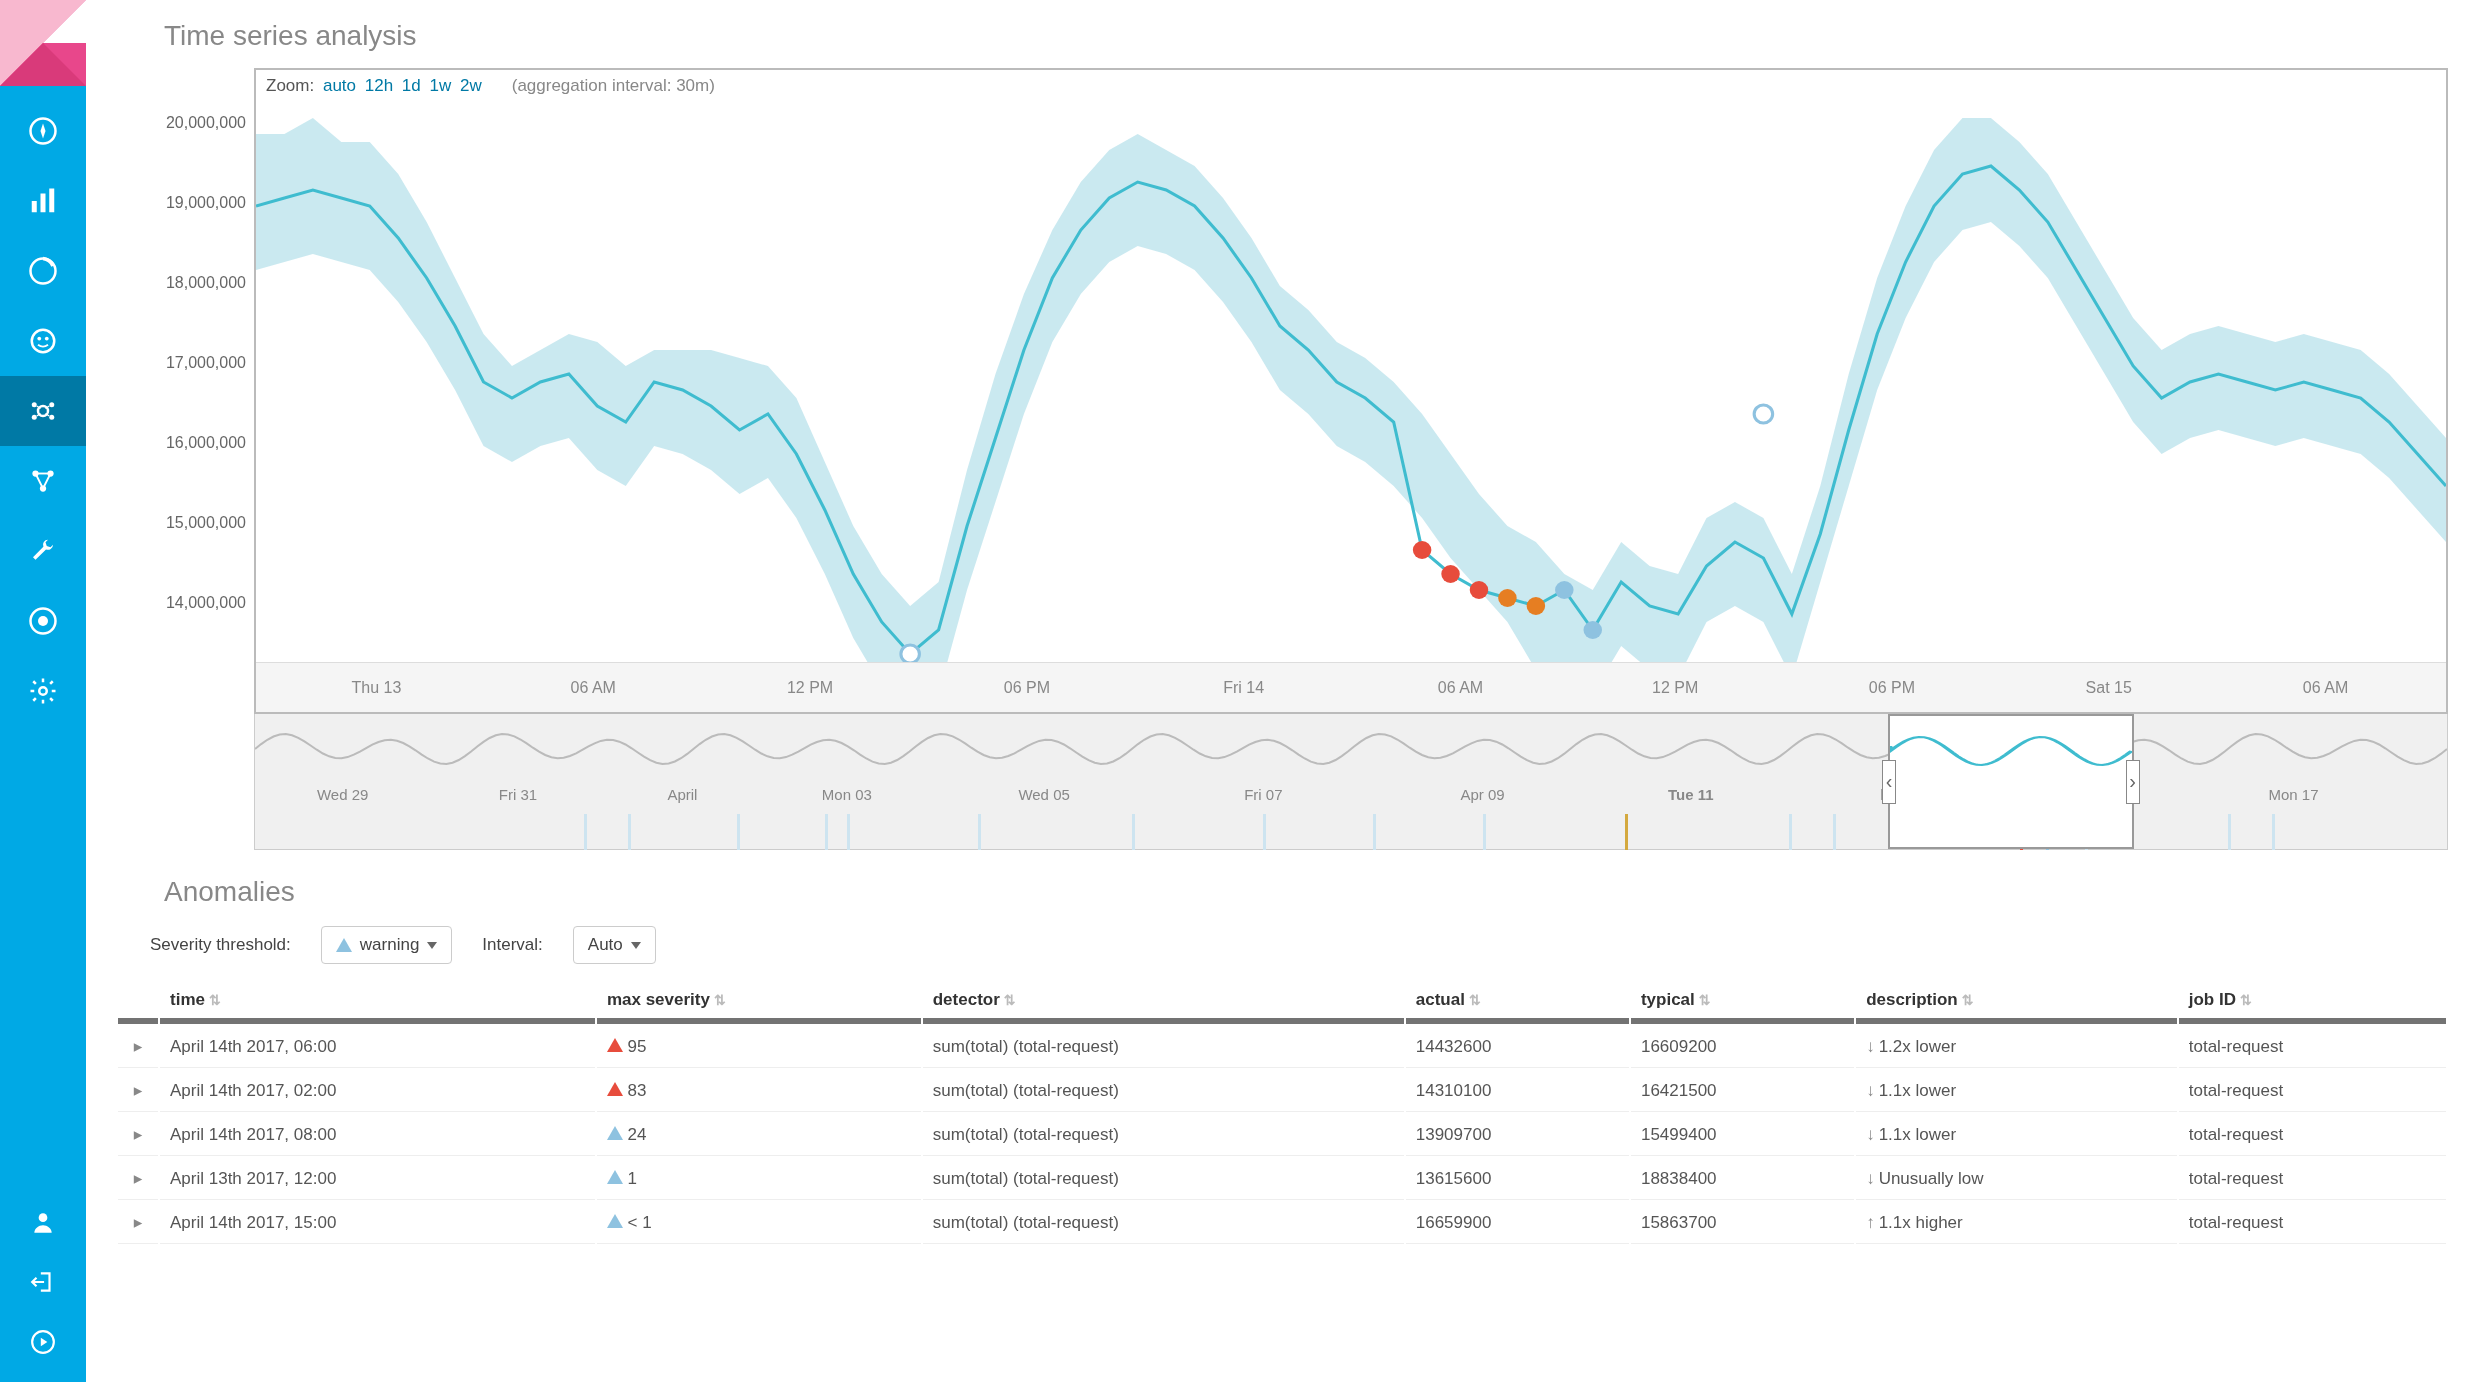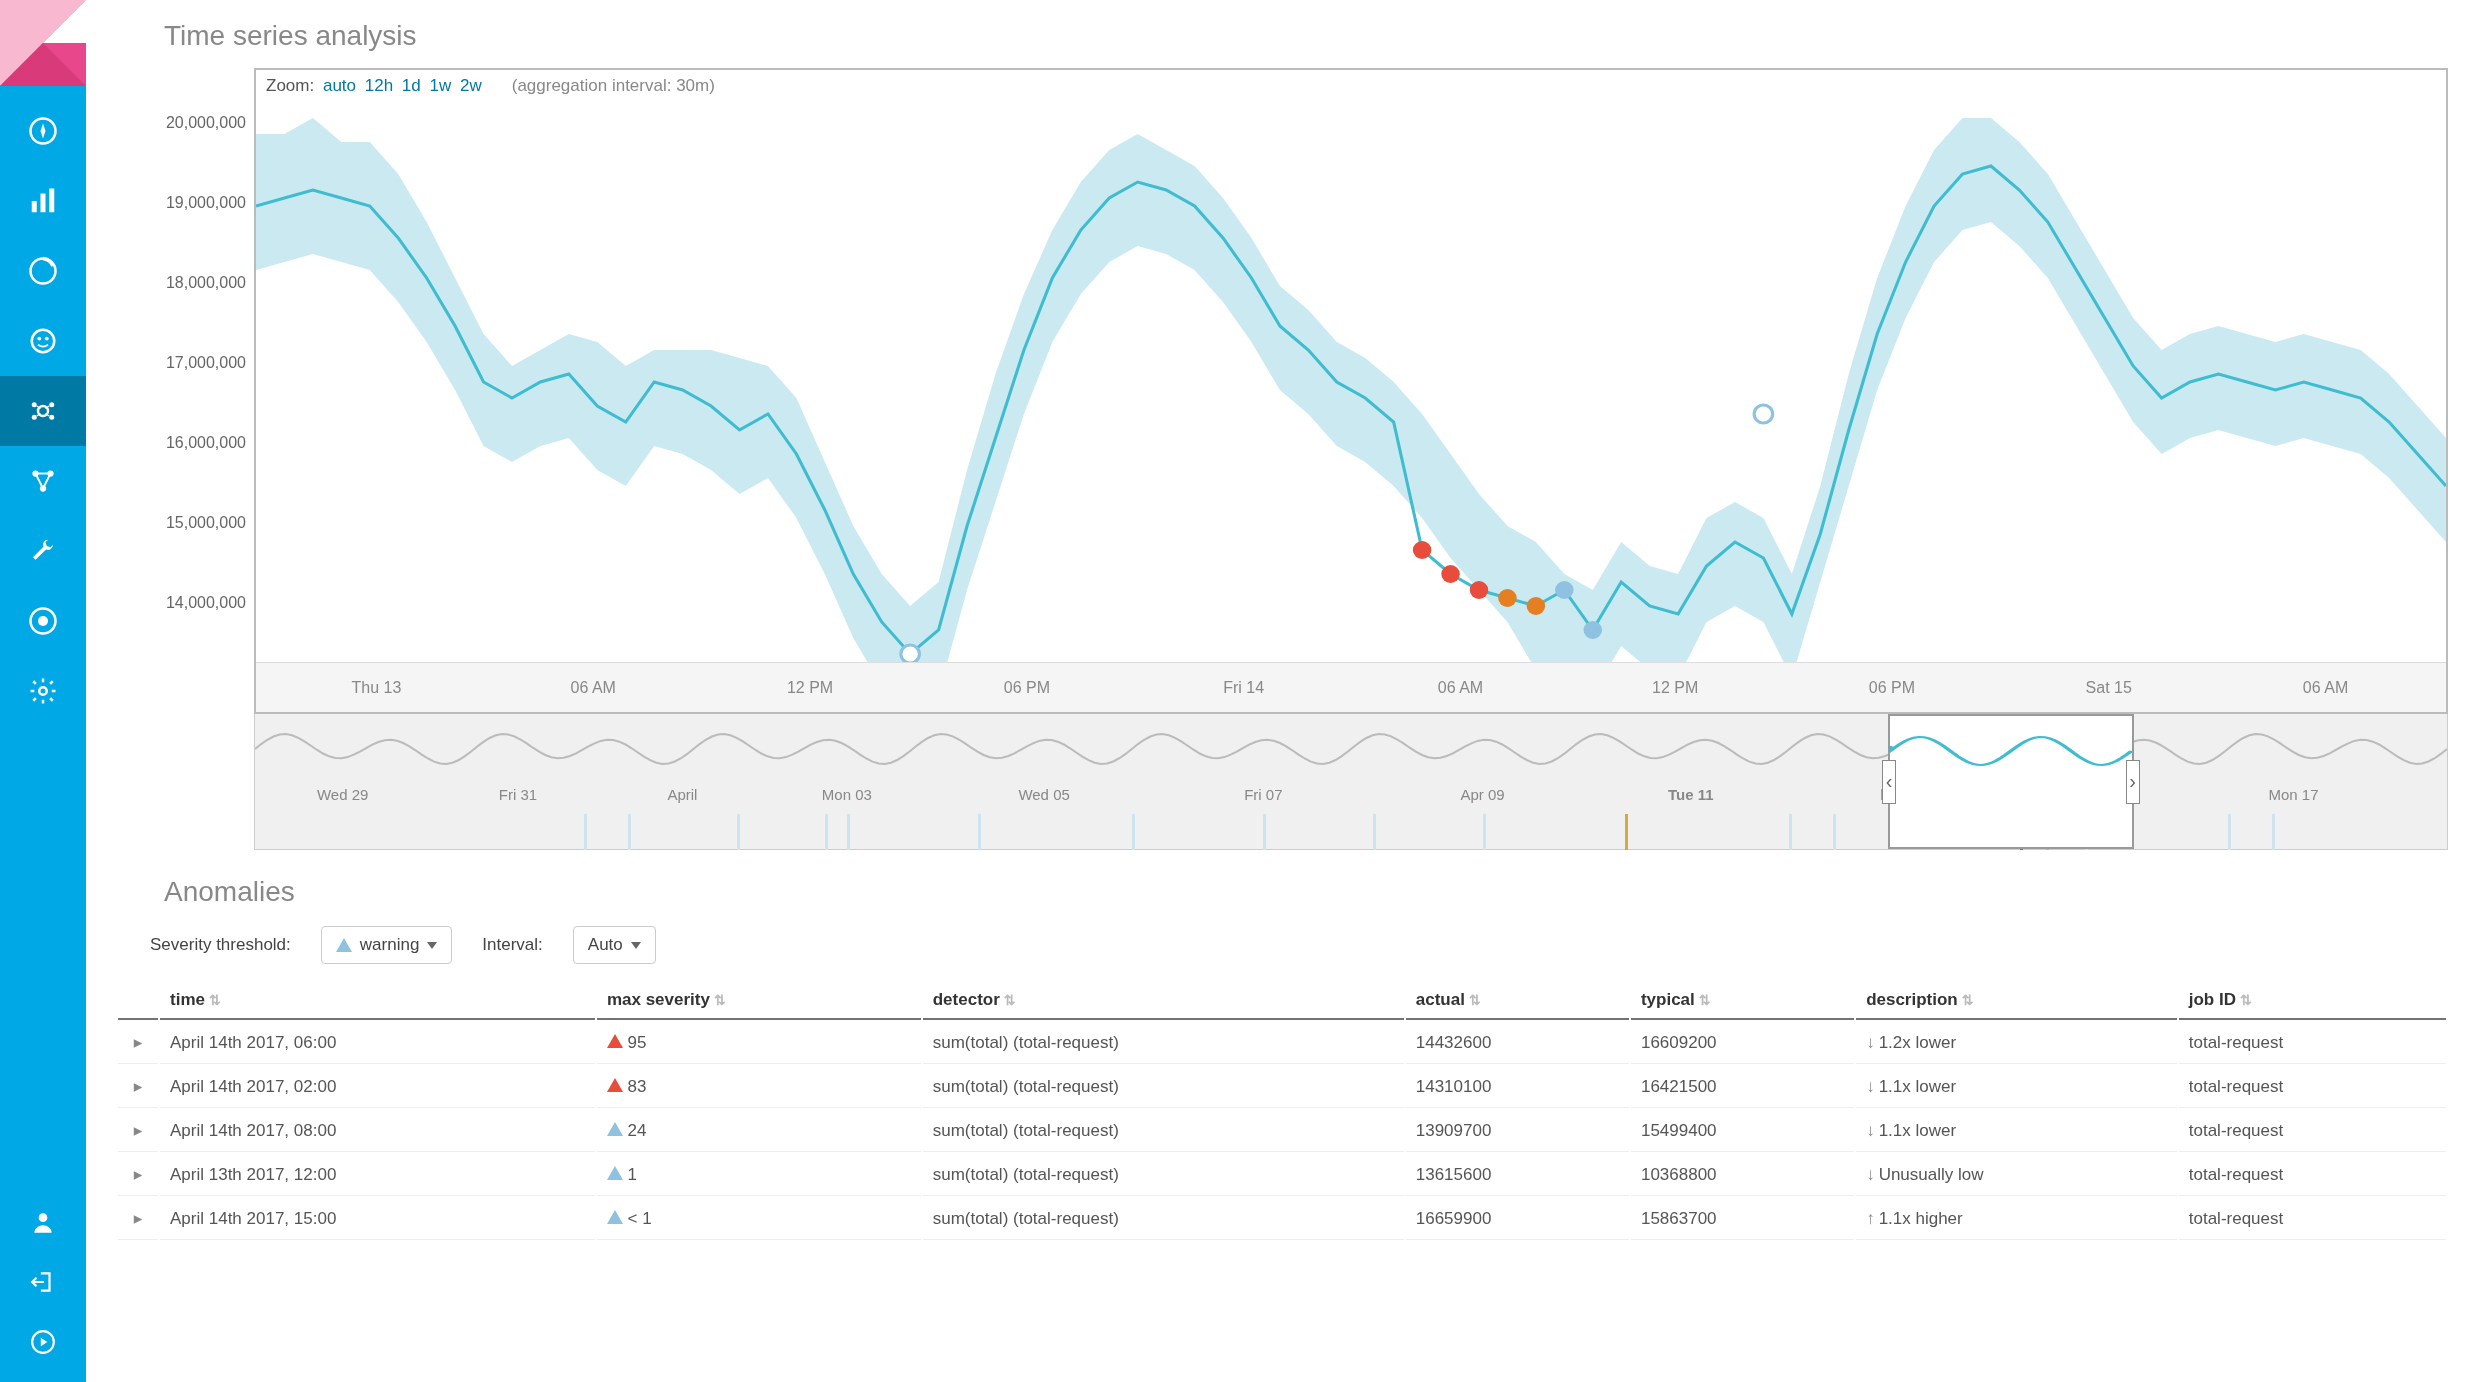--- a/index.html
+++ b/index.html
@@ -43,21 +43,21 @@
 .overview .brush-handle.right { right: -8px; }
 
 .anomalies-section { margin-top: 26px; }
 .anomalies-controls { display: flex; align-items: center; gap: 30px; margin: 18px 0 16px 34px; font-size: 17px; color: #444; }
 .anomalies-controls .dropdown { border: 1px solid #ccc; padding: 8px 14px; border-radius: 4px; display: flex; align-items: center; gap: 8px; cursor: pointer; background: #fff; }
 .warn-icon { width: 0; height: 0; border-left: 8px solid transparent; border-right: 8px solid transparent; border-bottom: 14px solid #8ec2e0; display: inline-block; }
 .warn-icon.red { border-bottom-color: #e74c3c; }
 .caret { display: inline-block; width: 0; height: 0; border-left: 5px solid transparent; border-right: 5px solid transparent; border-top: 7px solid #666; }
 
 .anom-table { width: 100%; }
-.anom-table th { text-align: left; font-size: 17px; font-weight: 700; color: #333; padding: 8px 10px; border-bottom: 2px solid #737373; }
+.anom-table th { text-align: left; font-size: 17px; font-weight: 700; color: #333; padding: 8px 10px; border-bottom: 6px solid #737373; }
 .anom-table td { font-size: 17px; color: #555; padding: 10px 10px; border-bottom: 1px solid #eee; }
 .anom-table .expand-col { width: 40px; text-align: center; color: #888; cursor: pointer; }
 .sort-icon { color: #bbb; font-size: 14px; margin-left: 4px; }
 .arrow-down::before { content: "↓"; margin-right: 4px; color: #888; }
 .arrow-up::before { content: "↑"; margin-right: 4px; color: #888; }
 </style>
 </head>
 <body>
 
 <div class="app">
@@ -315,21 +315,21 @@
               <td>15499400</td>
               <td><span class="arrow-down"></span>1.1x lower</td>
               <td>total-request</td>
             </tr>
             <tr>
               <td class="expand-col">▸</td>
               <td>April 13th 2017, 12:00</td>
               <td><span class="warn-icon"></span> 1</td>
               <td>sum(total) (total-request)</td>
               <td>13615600</td>
-              <td>10368800</td>
+              <td>18838400</td>
               <td><span class="arrow-down"></span>Unusually low</td>
               <td>total-request</td>
             </tr>
             <tr>
               <td class="expand-col">▸</td>
               <td>April 14th 2017, 15:00</td>
               <td><span class="warn-icon"></span> &lt; 1</td>
               <td>sum(total) (total-request)</td>
               <td>16659900</td>
               <td>15863700</td>

